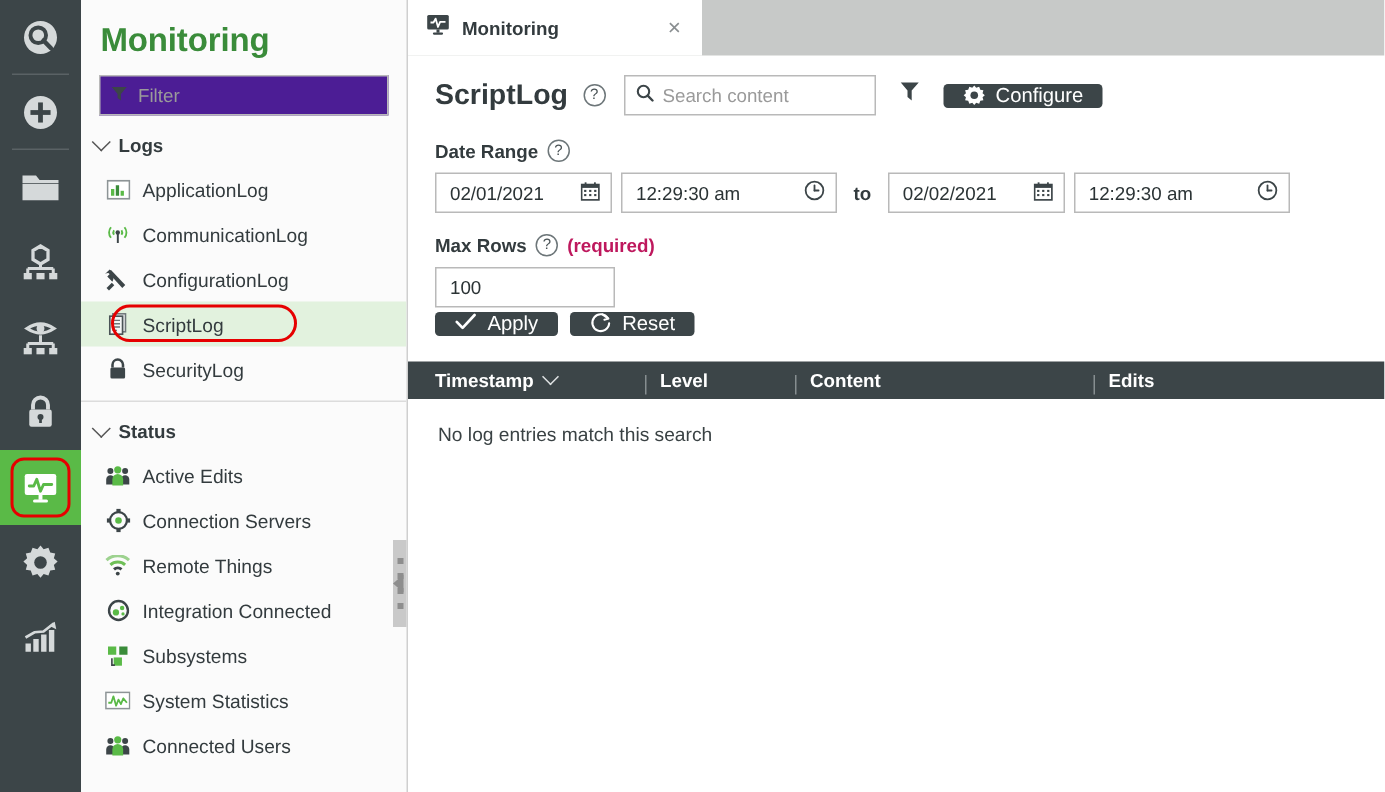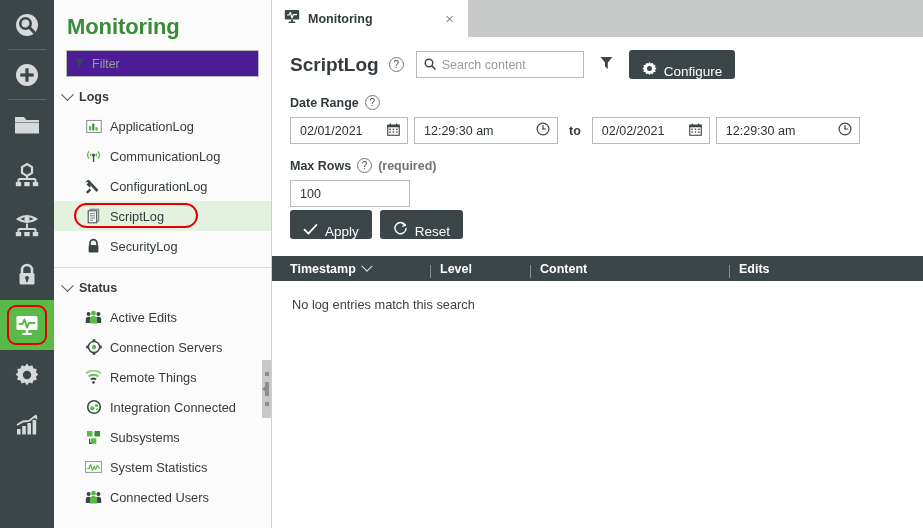--- a/index.html
+++ b/index.html
@@ -100,21 +100,21 @@
     width: 9px; height: 9px;
     border-right: 1.6px solid #555;
     border-bottom: 1.6px solid #555;
     transform: rotate(45deg) translate(-2px,-2px);
   }
   .nav-item {
     height: 30px;
     display: flex;
     align-items: center;
     gap: 8px;
-    padding-left: 31px;
+    padding-left: 16px;
     font-size: 12.8px;
     color: #333b3e;
     position: relative;
   }
   .nav-item .ico {
     width: 17px; height: 17px;
     display: flex; align-items: center; justify-content: center;
     flex: 0 0 17px;
   }
   .nav-item.selected {
@@ -234,41 +234,41 @@
     margin-left: 2px;
   }
   .searchbox .ph { color: #9a9a9a; font-size: 12.5px; }
   .funnel-btn {
     padding: 0 6px;
     display: flex; align-items: center;
   }
   .btn-dark {
     background: #3c4548;
     color: #ffffff;
-    height: 29px;
+    height: 16px;
     border: none;
     display: inline-flex;
-    align-items: flex-end;
+    align-items: flex-start;
     gap: 7px;
     padding: 0 13px;
     border-radius: 3px;
     font-size: 13.5px;
     font-family: "Liberation Sans", sans-serif;
     font-weight: normal;
   }
 
   .fieldlabel {
     font-size: 12.5px;
     font-weight: bold;
     color: #333b3e;
     display: flex;
     align-items: center;
     gap: 6px;
   }
-  .fieldlabel .req { font-weight: bold; color:#737373; }
+  .fieldlabel .req { font-weight: bold; color:#be185d; }
   .row-inputs {
     display: flex;
     align-items: center;
     gap: 6px;
     margin-top: 7px;
     text-align: right;
   }
   .inp {
     height: 27px;
     border: 1px solid #b9b9b9;

